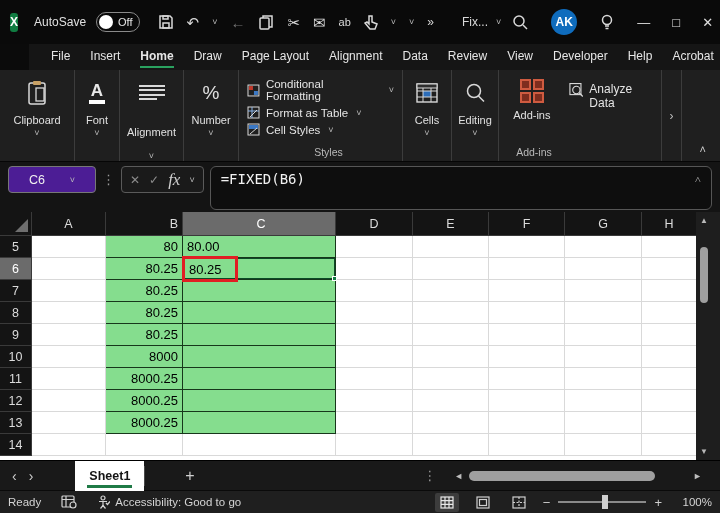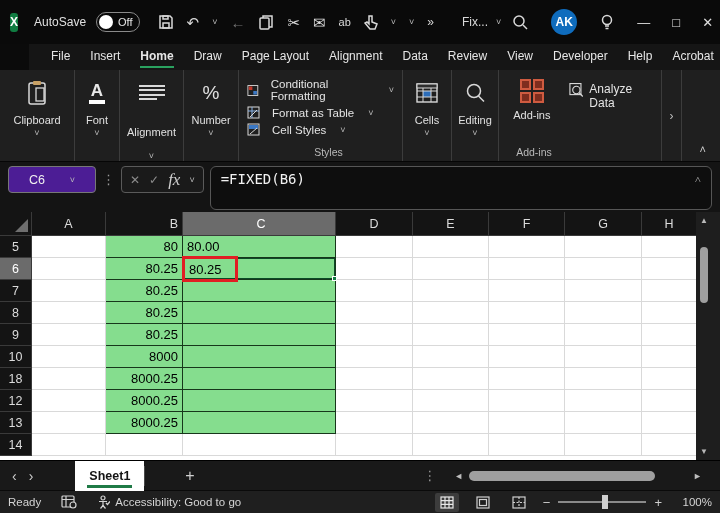--- a/index.html
+++ b/index.html
@@ -38,21 +38,21 @@
   .grp { border-right:1px solid #3c3c3c; display:flex; flex-direction:column; align-items:center;
          justify-content:flex-start; padding-top:8px; position:relative; }
   .grp .gicon { height:30px; display:flex; align-items:center; justify-content:center; }
   .grp .glab { font-size:11px; color:#e0e0e0; margin-top:6px; }
   .grp .gchev { font-size:9px; color:#bdbdbd; margin-top:2px; }
   .glabel { position:absolute; bottom:3px; font-size:10.5px; color:#b9b9b9; width:100%; text-align:center; }
   .font-A { font-size:17px; font-weight:bold; color:#e8e8e8; border-bottom:4px solid #fff; line-height:1.05; padding:0 2px; }
   .pct { font-size:19px; color:#e0e0e0; }
   .align-ic span { display:block; height:2px; background:#d9d9d9; margin:2.5px 0; }
   .styles-grp { padding:6px 8px 14px; align-items:flex-start; }
-  .style-row { display:flex; align-items:center; gap:12px; font-size:11.5px; color:#e4e4e4; margin:2px 0; }
+  .style-row { display:flex; align-items:center; gap:6px; font-size:11.5px; color:#e4e4e4; margin:2px 0; }
   .style-row .chev { margin-left:2px; }
   .addins-grp { padding:8px 6px 14px; align-items:flex-start; flex-direction:row; gap:10px; }
   .addins-btn { display:flex; flex-direction:column; align-items:center; width:58px; }
   .addins-btn .glab { margin-top:5px; }
   .analyze-btn { display:flex; align-items:flex-start; gap:6px; font-size:12px; margin-top:4px; color:#e4e4e4; }
   .expand-col { width:20px; border-right:1px solid #3c3c3c; display:flex; align-items:center; justify-content:center; }
   .ribbon-end { flex:1; position:relative; }
   .collapse-chev { position:absolute; right:14px; bottom:6px; font-size:11px; color:#cfcfcf; }
 
   
@@ -418,21 +418,21 @@
         <div class="cell cB green">8000</div>
         <div class="cell cC green"></div>
         <div class="cell cD"></div>
         <div class="cell cE"></div>
         <div class="cell cF"></div>
         <div class="cell cG"></div>
         <div class="cell cH"></div>
       </div>
 
       <div class="grow">
-        <div class="rh">18</div>
+        <div class="rh">11</div>
         <div class="cell cA"></div>
         <div class="cell cB green">8000.25</div>
         <div class="cell cC green"></div>
         <div class="cell cD"></div>
         <div class="cell cE"></div>
         <div class="cell cF"></div>
         <div class="cell cG"></div>
         <div class="cell cH"></div>
       </div>
 

